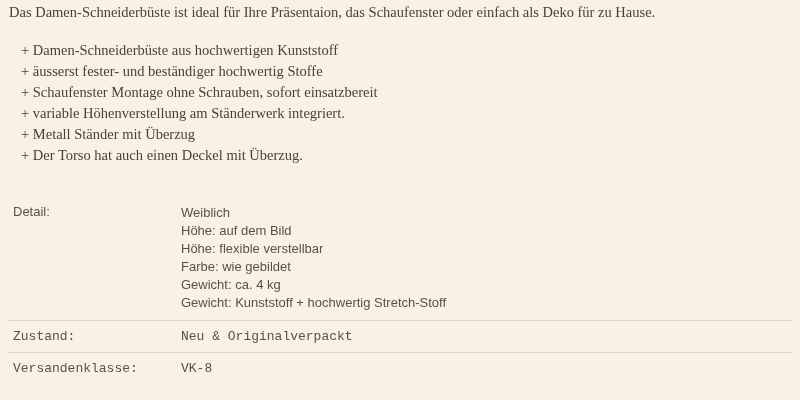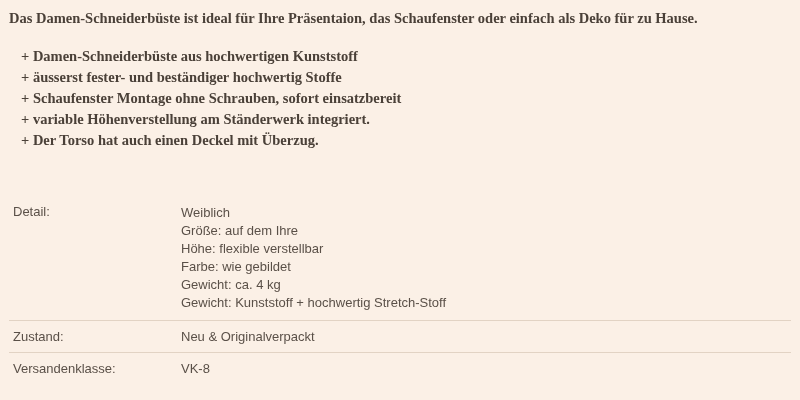--- a/index.html
+++ b/index.html
@@ -18,27 +18,27 @@
     position: relative;
     width: 800px;
     height: 400px;
     box-sizing: border-box;
   }
 
   
   .intro {
     position: absolute;
     left: 9px;
-    top: 8px;
+    top: 2px;
     width: 782px;
     font-family: "Liberation Serif", serif;
     font-size: 14.5px;
     line-height: 21px;
     color: #4a4038;
-    font-weight: 700;
+    font-weight: 400;
   }
   .intro .lead {
     margin: 0 0 17px 0;
     white-space: nowrap;
   }
   .intro ul {
     list-style: none;
     margin: 12px;
     padding: 0;
   }
@@ -69,20 +69,21 @@
     width: 168px;
     padding: 8px 0 8px 4px;
     color: #5a5048;
   }
   .spec td.value {
     padding: 8px 0 8px 0;
     color: #5a5048;
   }
   .spec tr.sep td {
     border-top: 1px solid #e2d3c4;
+    font-family: Liberation Mono, monospace;
   }
   .spec .multi div {
     line-height: 18px;
   }
   .spec .first td.label,
   .spec .first td.value {
     padding-top: 6px;
     margin-left: 25px;
   }
 </style>
@@ -91,31 +92,32 @@
 
 <div class="page">
 
   <div class="intro">
     <p class="lead">Das Damen-Schneiderbüste ist ideal für Ihre Präsentaion, das Schaufenster oder einfach als Deko für zu Hause.</p>
     <ul>
       <li>+ Damen-Schneiderbüste aus hochwertigen Kunststoff</li>
       <li>+ äusserst fester- und beständiger hochwertig Stoffe</li>
       <li>+ Schaufenster Montage ohne Schrauben, sofort einsatzbereit</li>
       <li>+ variable Höhenverstellung am Ständerwerk integriert.</li>
+      <li>+ Metall Ständer mit Überzug</li>
       <li>+ Der Torso hat auch einen Deckel mit Überzug.</li>
     </ul>
   </div>
 
   <table class="spec">
     <tbody>
       <tr class="first">
         <td class="label">Detail:</td>
         <td class="value multi">
           <div>Weiblich</div>
-          <div>Größe: auf dem Ihre</div>
+          <div>Höhe: auf dem Bild</div>
           <div>Höhe: flexible verstellbar</div>
           <div>Farbe: wie gebildet</div>
           <div>Gewicht: ca. 4 kg</div>
           <div>Gewicht: Kunststoff + hochwertig Stretch-Stoff</div>
         </td>
       </tr>
       <tr class="sep">
         <td class="label">Zustand:</td>
         <td class="value">Neu &amp; Originalverpackt</td>
       </tr>

